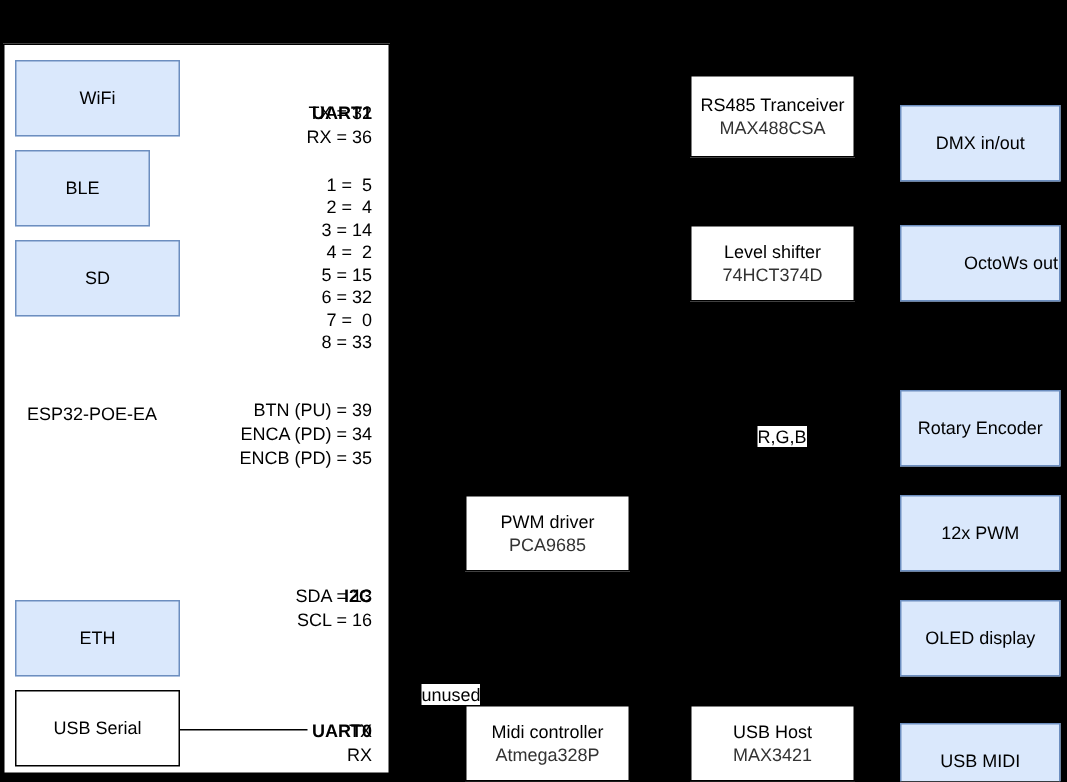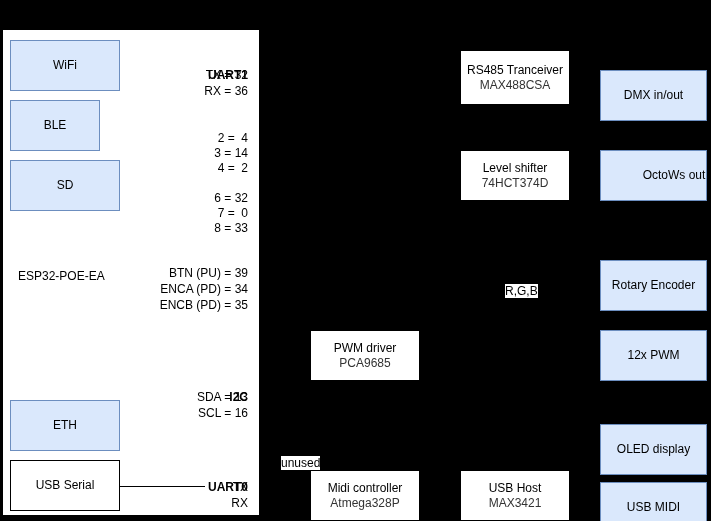--- a/index.html
+++ b/index.html
@@ -113,23 +113,25 @@
   </div>
 
   <div class="label" style="left:18px; top:269px;">ESP32-POE-EA</div>
 
   <div class="pinblock" style="left:148px; top:50px; width:100px;">
     <b>UART1</b>
   </div>
   <div class="pinblock" style="left:148px; top:67px; width:100px;">TX = 32</div>
   <div class="pinblock" style="left:148px; top:83px; width:100px;">RX = 36</div>
 
+  <div class="pinblock" style="left:148px; top:115px; width:100px;">1 =  5</div>
   <div class="pinblock" style="left:148px; top:130px; width:100px;">2 =  4</div>
   <div class="pinblock" style="left:148px; top:145px; width:100px;">3 = 14</div>
   <div class="pinblock" style="left:148px; top:160px; width:100px;">4 =  2</div>
+  <div class="pinblock" style="left:148px; top:175px; width:100px;">5 = 15</div>
   <div class="pinblock" style="left:148px; top:190px; width:100px;">6 = 32</div>
   <div class="pinblock" style="left:148px; top:205px; width:100px;">7 =  0</div>
   <div class="pinblock" style="left:148px; top:220px; width:100px;">8 = 33</div>
 
   <div class="pinblock" style="left:128px; top:265px; width:120px;">BTN (PU) = 39</div>
   <div class="pinblock" style="left:128px; top:281px; width:120px;">ENCA (PD) = 34</div>
   <div class="pinblock" style="left:128px; top:297px; width:120px;">ENCB (PD) = 35</div>
 
   <div class="pinblock" style="left:148px; top:372px; width:100px;">
     <b>I2C</b>
@@ -180,21 +182,21 @@
   </div>
 
   <div class="box box-blue" style="left:600px; top:260px; width:107px; height:51px;">
     <span class="t1">Rotary Encoder</span>
   </div>
 
   <div class="box box-blue" style="left:600px; top:330px; width:107px; height:51px;">
     <span class="t1">12x PWM</span>
   </div>
 
-  <div class="box box-blue" style="left:600px; top:400px; width:107px; height:51px;margin-top:24px;">
+  <div class="box box-blue" style="left:600px; top:400px; width:107px; height:51px;">
     <span class="t1">OLED display</span>
   </div>
 
   <div class="box box-blue" style="left:600px; top:470px; width:107px; height:51px;margin-top:12px;">
     <span class="t1">USB MIDI</span>
   </div>
 
   <div class="label plate" style="left:505px; top:284px;">R,G,B</div>
 
   <div class="label plate" style="left:281px; top:456px;">unused</div>

